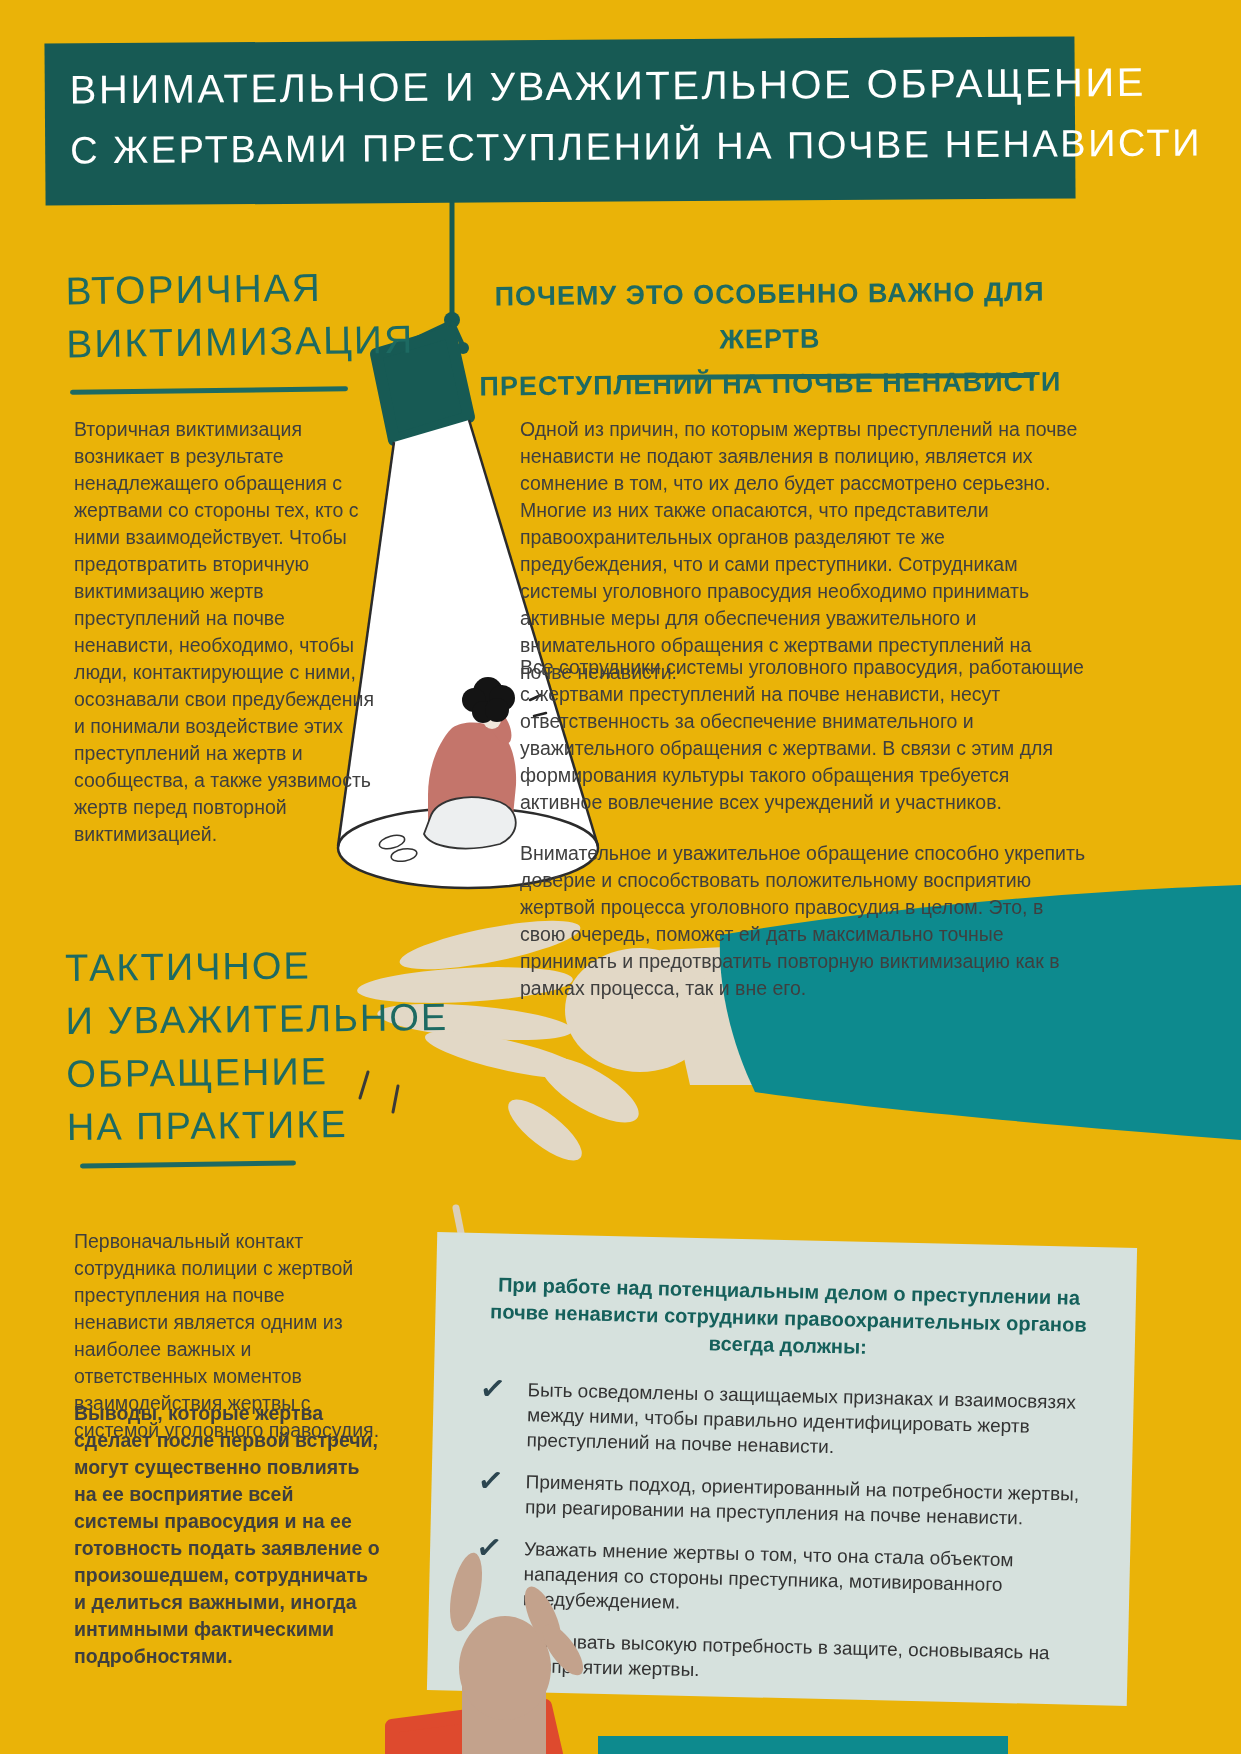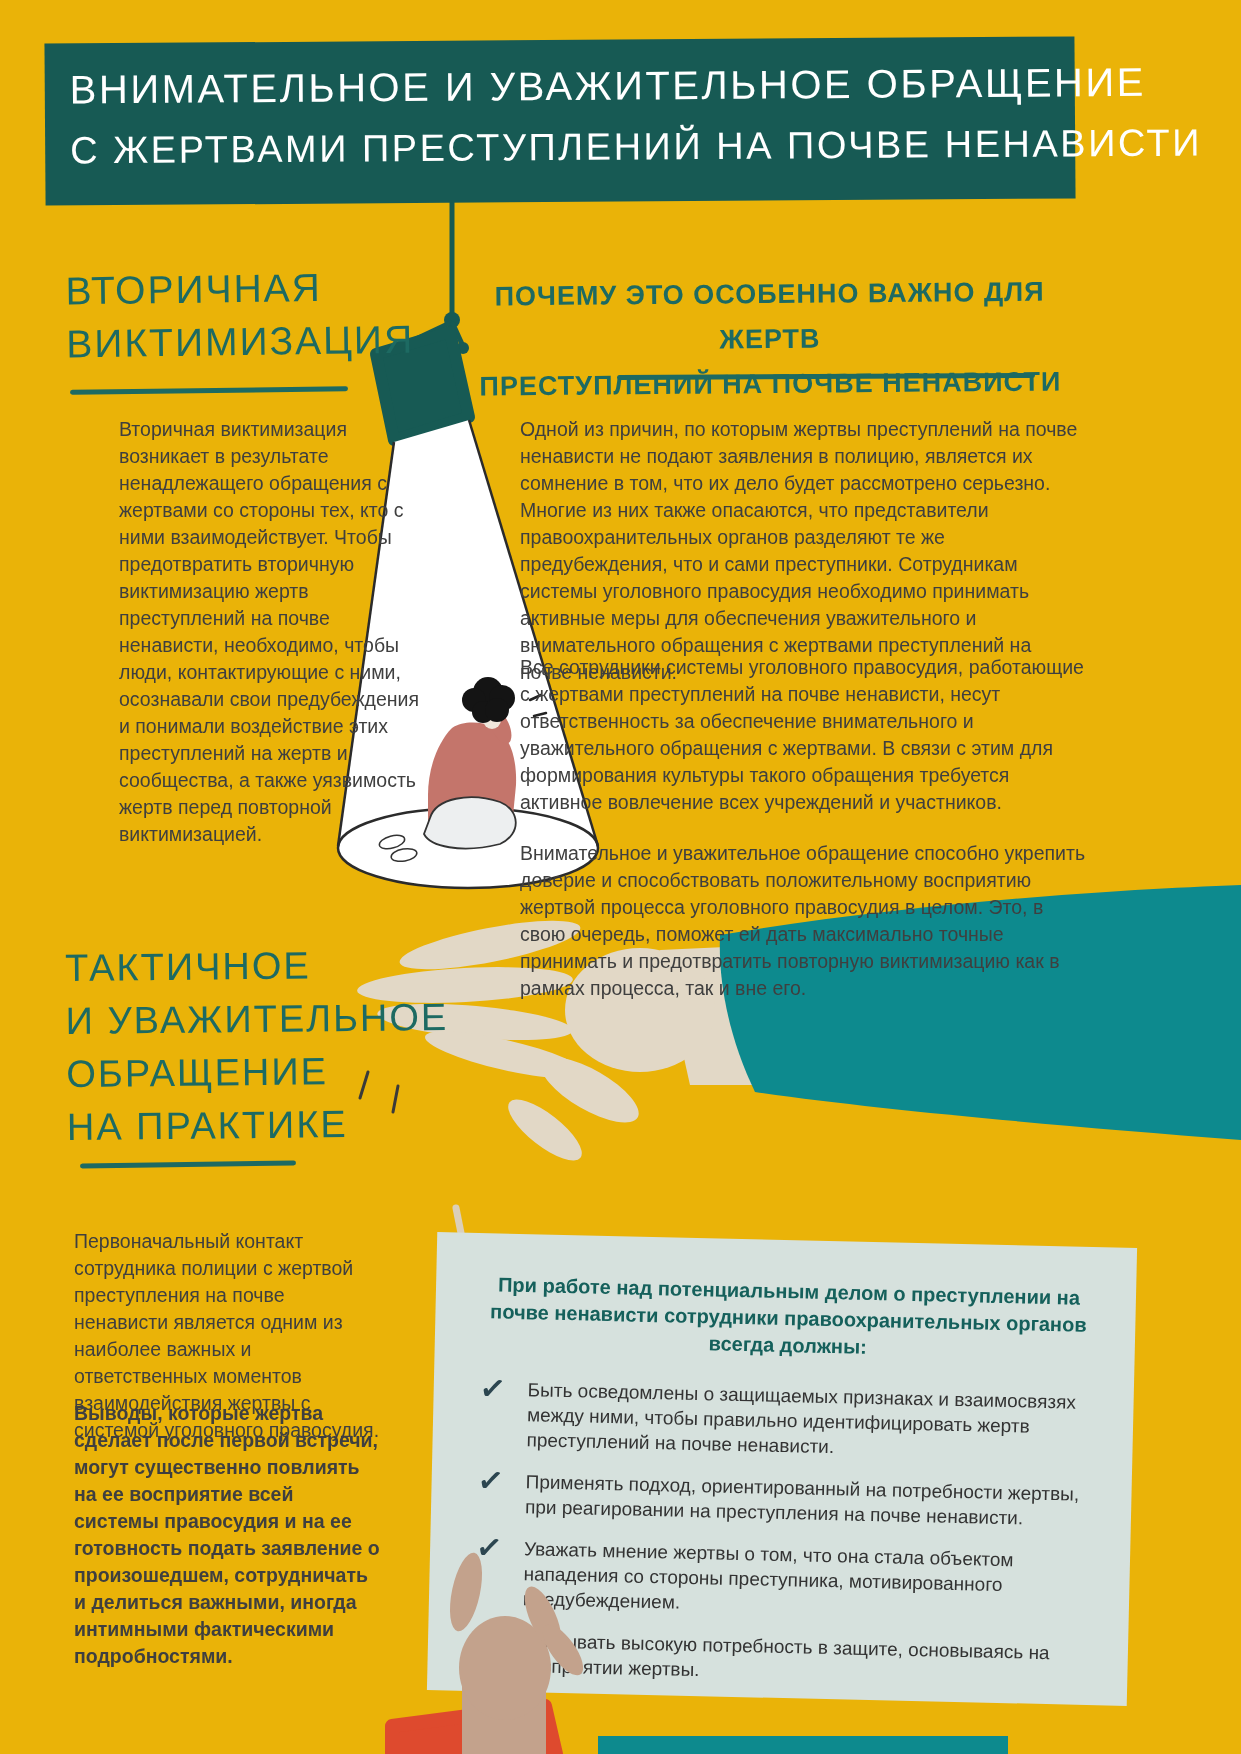--- a/index.html
+++ b/index.html
@@ -17,21 +17,21 @@
   #h-left1{left:66px;top:262px;font-size:39px;line-height:53px;transform:rotate(-0.8deg);}
   #h-left2{left:66px;top:940px;font-size:38px;line-height:53px;transform:rotate(-0.6deg);}
   .underline{background:#1d6a62;height:5px;border-radius:3px;z-index:2;}
   #u-left1{left:70px;top:388px;width:278px;transform:rotate(-0.7deg);}
   #u-right{left:617px;top:374px;width:418px;transform:rotate(-0.3deg);}
   #u-left2{left:80px;top:1162px;width:216px;transform:rotate(-0.8deg);}
   #h-right{left:450px;top:272px;width:640px;text-align:center;font-size:27px;line-height:45px;
            font-weight:700;letter-spacing:1px;color:#1d6a62;z-index:2;white-space:normal;transform:rotate(-0.5deg);}
   
   .body-txt{font-size:19.5px;line-height:27px;color:#3f3f3f;z-index:2;}
-  #p-left1{left:74px;top:416px;width:302px;margin-left:45px;}
+  #p-left1{left:74px;top:416px;width:302px;}
   #p-left2{left:74px;top:1228px;width:308px;}
   #p-left3{left:74px;top:1400px;width:308px;font-weight:bold;}
   .right-col{left:520px;width:566px;text-align:left;}
   #p-right1{top:416px;}
   #p-right2{top:654px;}
   #p-right3{top:840px;}
   
   #box{left:432px;top:1240px;width:700px;height:458px;background:#d6e1dd;
        transform:rotate(1.3deg);z-index:2;box-sizing:border-box;padding:38px 40px 28px 46px;}
   #box-intro{font-size:20px;line-height:27px;font-weight:700;color:#15605b;text-align:center;margin:0 0 24px 0;}

